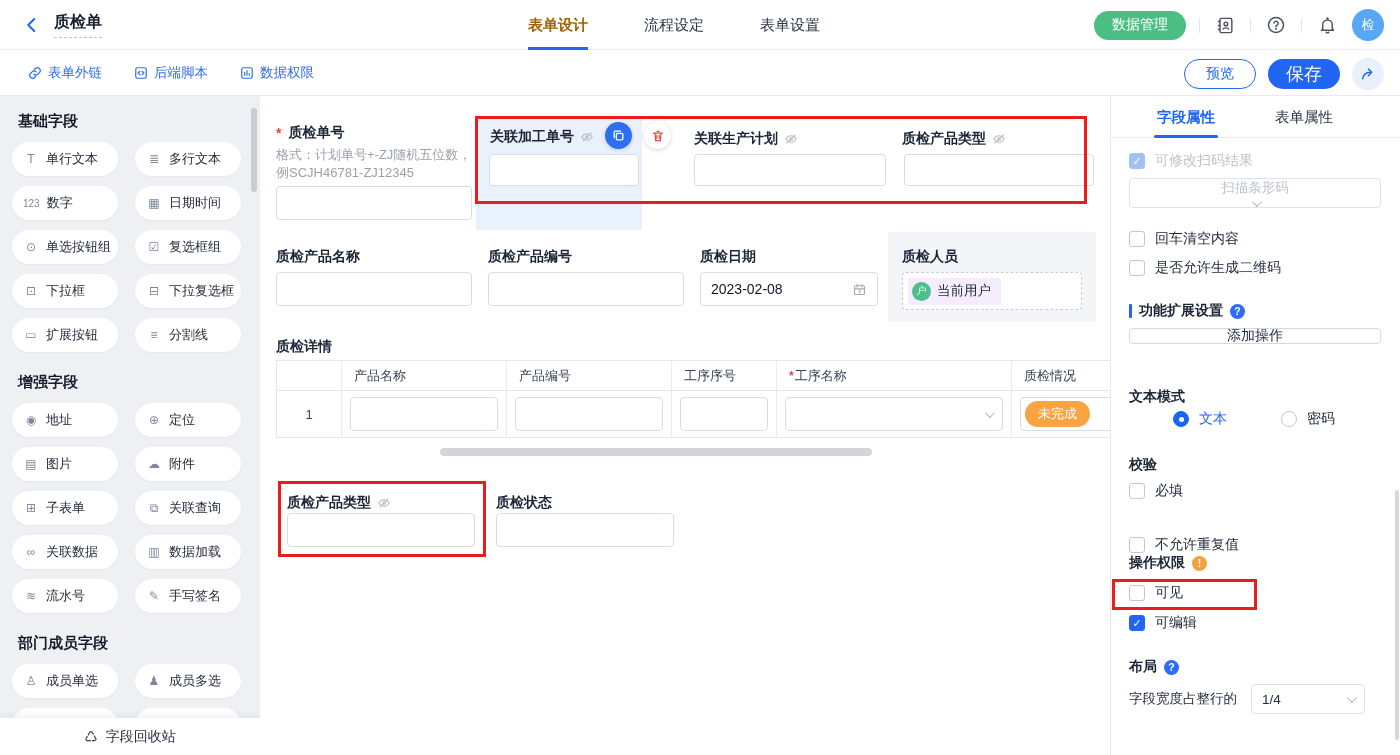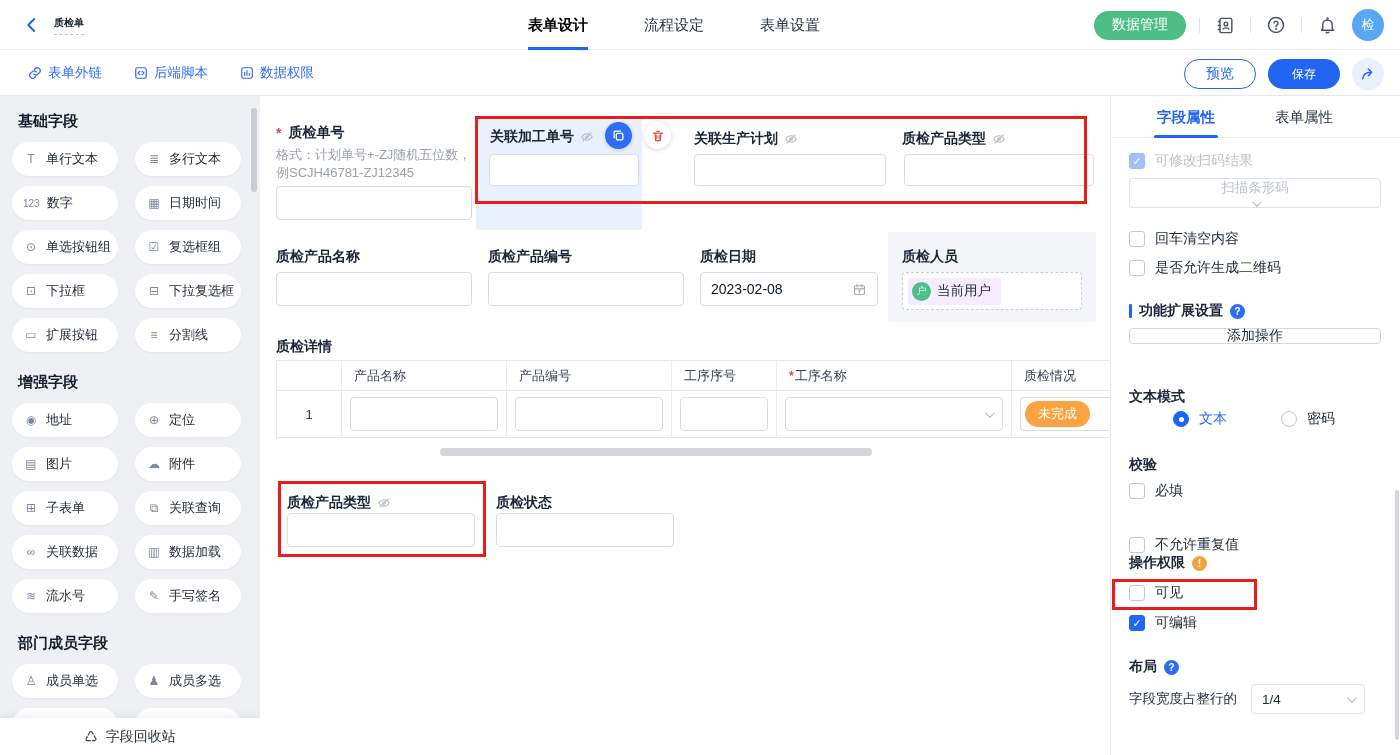--- a/index.html
+++ b/index.html
@@ -3,37 +3,37 @@
 <meta charset="utf-8">
 <style>
   * { margin:0; padding:0; box-sizing:border-box; }
   html,body { width:1400px; height:755px; }
   body { font-family:"Liberation Sans","DejaVu Sans",sans-serif; background:#fff; color:#232c3c; overflow:hidden; }
   .app { position:relative; width:1400px; height:755px; background:#fff; }
 
   
   .topbar { position:relative; height:50px; background:#fff; border-bottom:1px solid #ebedf0; }
   .back-group { position:absolute; left:20px; top:0; height:50px; display:flex; align-items:center; gap:10px; }
-  .page-title { font-size:10px; font-weight:700; color:#17202f; padding-bottom:4px; border-bottom:1px dashed #bfc4cc; }
+  .page-title { font-size:16px; font-weight:700; color:#17202f; padding-bottom:4px; border-bottom:1px dashed #bfc4cc; }
   .top-tabs { position:absolute; left:528px; top:0; height:50px; display:flex; gap:56px; }
   .top-tab { height:100%; display:flex; align-items:center; font-size:15px; color:#2a3345; cursor:pointer; }
-  .top-tab.active { color:#000000; box-shadow:inset 0 -3px 0 #2066f2; font-weight:600; }
+  .top-tab.active { color:#a16207; box-shadow:inset 0 -3px 0 #2066f2; font-weight:600; }
   .top-right { position:absolute; right:16px; top:0; height:50px; display:flex; align-items:center; gap:13px; }
   .btn-green { height:29px; padding:0 18px; border-radius:15px; background:#4dbe83; color:#fff; font-size:14px; display:flex; align-items:center; cursor:pointer; }
   .vdiv { width:1px; height:15px; background:#e2e4e9; }
   .icbtn { width:24px; height:24px; display:flex; align-items:center; justify-content:center; cursor:pointer; }
   .avatar { width:32px; height:32px; border-radius:50%; background:#57a7f4; color:#fff; font-size:13px; display:flex; align-items:center; justify-content:center; cursor:pointer; }
 
   
   .subbar { position:relative; height:46px; background:#fff; border-bottom:1px solid #e7e9ed; }
   .sub-links { position:absolute; left:28px; top:0; height:46px; display:flex; gap:32px;justify-content:space-between; }
   .sub-link { display:flex; align-items:center; gap:6px; color:#2e6bf6; font-size:13.5px; cursor:pointer; }
   .sub-right { position:absolute; right:16px; top:8px; display:flex; align-items:center; gap:12px; }
   .btn-outline { height:30px; width:72px; border:1px solid #2066f2; color:#2066f2; border-radius:16px; font-size:14px; display:flex; align-items:center; justify-content:center; background:#fff; cursor:pointer; }
-  .btn-primary { height:30px; width:72px; background:#2066f2; color:#fff; border-radius:16px; font-size:12px; display:flex; align-items:center; justify-content:center; cursor:pointer; }
+  .btn-primary { height:30px; width:72px; background:#2066f2; color:#fff; border-radius:16px; font-size:18px; display:flex; align-items:center; justify-content:center; cursor:pointer; }
   .btn-share { width:32px; height:32px; border-radius:50%; background:#e9effb; display:flex; align-items:center; justify-content:center; cursor:pointer; }
 
   
   .body { position:relative; display:flex; height:659px; }
 
   
   .sidebar { position:relative; width:260px; background:#eef0f3; overflow:hidden; padding:0 12px; flex:none; }
   .sec-title { font-size:15px; font-weight:700; color:#151d2c; margin:16px 0 11px 6px; }
   .sec-title.mt { margin-top:21px; }
   .pill-grid { display:grid; grid-template-columns:106px 106px; column-gap:17px; row-gap:10px; }

